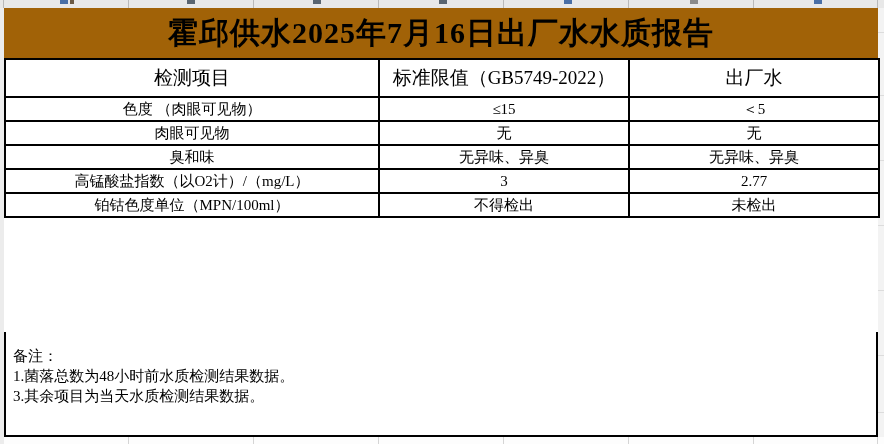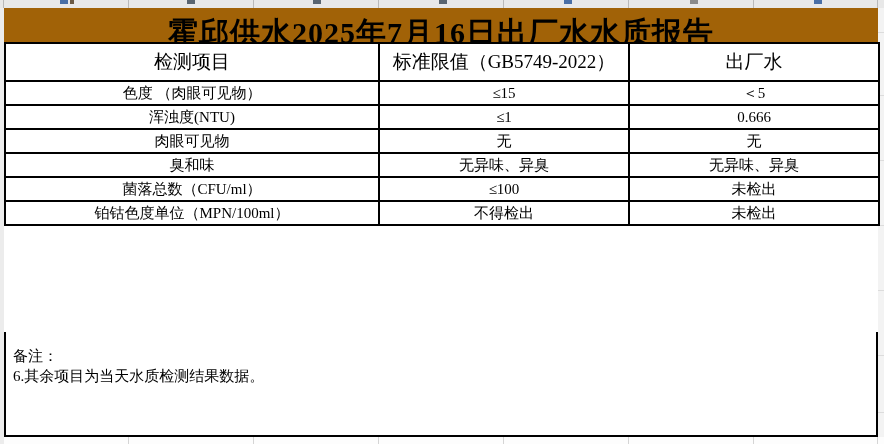--- a/index.html
+++ b/index.html
@@ -45,21 +45,21 @@
   .title-cell {
     position: absolute; left: 4px; top: 8px; width: 874px; height: 50px;
     line-height: 50px; text-align: center;
     font-size: 30px; font-weight: bold; letter-spacing: 1px;
     background: #a16207;
     white-space: nowrap;
   }
 
   
   table.report {
-    position: absolute; left: 4px; top: 42px;
+    position: absolute; left: 4px; top: 58px;
     width: 874px;
     border-collapse: collapse; table-layout: fixed;
     background: #ffffff;
   }
   table.report col.c1 { width: 374px; }
   table.report col.c2 { width: 250px; }
   table.report col.c3 { width: 250px; }
   table.report th, table.report td {
     border: 2px solid #000000;
     text-align: center; vertical-align: middle;
@@ -140,50 +140,46 @@
         <th>出厂水</th>
       </tr>
     </thead>
     <tbody>
       <tr>
         <td>色度 （肉眼可见物）</td>
         <td>≤15</td>
         <td>＜5</td>
       </tr>
       <tr>
-        <td>浑浊度(NTU)</td>
-        <td>≤1</td>
-        <td>0.666</td>
-      </tr>
-      <tr>
         <td>肉眼可见物</td>
         <td>无</td>
         <td>无</td>
       </tr>
       <tr>
         <td>臭和味</td>
         <td>无异味、异臭</td>
         <td>无异味、异臭</td>
       </tr>
       <tr>
-        <td>菌落总数（CFU/ml）</td>
-        <td>≤100</td>
-        <td>未检出</td>
+        <td>高锰酸盐指数（以O2计）/（mg/L）</td>
+        <td>3</td>
+        <td>2.77</td>
       </tr>
       <tr>
         <td>铂钴色度单位（MPN/100ml）</td>
         <td>不得检出</td>
         <td>未检出</td>
       </tr>
     </tbody>
   </table>
 
   <div class="notes-box">
     <div>备注：</div>
-    <div>6.其余项目为当天水质检测结果数据。</div>
+    <div>1.菌落总数为48小时前水质检测结果数据。</div>
+    <div>3.其余项目为当天水质检测结果数据。</div>
   </div>
 
   <div class="bottom-strip">
     <div class="strip-divider" style="left:124px"></div>
     <div class="strip-divider" style="left:249px"></div>
     <div class="strip-divider" style="left:374px"></div>
     <div class="strip-divider" style="left:499px"></div>
     <div class="strip-divider" style="left:624px"></div>
     <div class="strip-divider" style="left:749px"></div>
     <div class="strip-divider" style="left:873px"></div>

